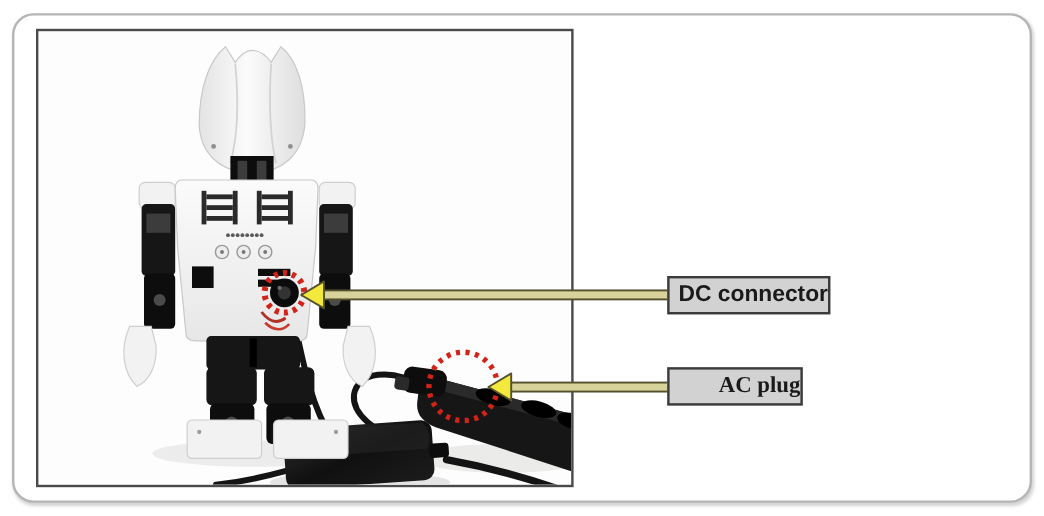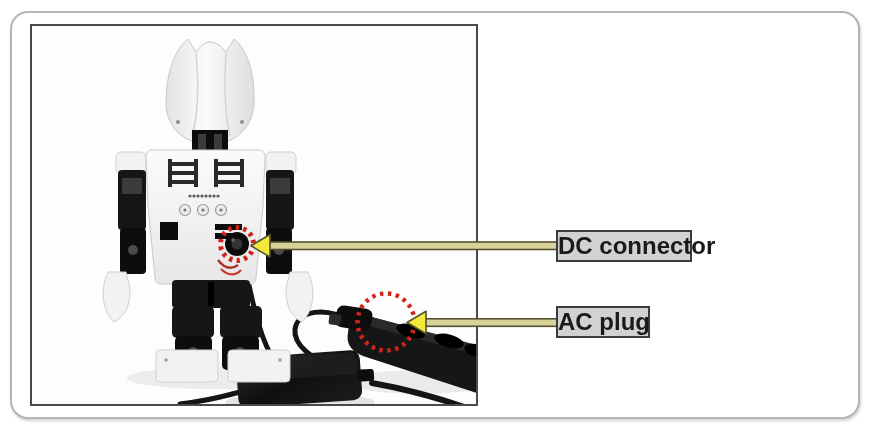--- a/index.html
+++ b/index.html
@@ -27,25 +27,25 @@
     pointer-events:none;
   }
   .shaft{fill:var(--arrow_shaft,#d8d39a);stroke:var(--arrow_outline,#55512f);stroke-width:1.6;}
   .ahead{fill:var(--arrow_head,#f3e93c);stroke:var(--arrow_outline,#55512f);stroke-width:1.6;stroke-linejoin:round;}
   .dotcircle{fill:none;stroke:var(--highlight_red,#d2231a);}
   
   .callout-label{
     position:absolute;box-sizing:border-box;height:32px;
     background:var(--label_bg,#d2d2d2);
     border:2px solid var(--label_border,#3b3b3b);
-    color:#1a1a1a;font-size:24px;font-weight:600;line-height:28px;
+    color:#1a1a1a;font-size:19px;font-weight:600;line-height:28px;
     text-align:right;white-space:nowrap;
   }
   .dc-label{left:556px;top:230px;width:136px;}
-  .ac-label{left:556px;top:306px;width:94px;}
+  .ac-label{left:556px;top:306px;width:113px;font-family:Liberation Serif, serif;}
   
   .k{fill:#161616;} .k2{fill:#0d0d0d;} .gf{fill:#3c3c3c;} .gl{fill:#2a2a2a;}
   .wsh{fill:#f2f2f2;stroke:#cfcfcf;stroke-width:1;}
   .cable{fill:none;stroke:#141414;stroke-linecap:round;}
   .seam{fill:none;stroke:#d3d3d3;stroke-width:1.5;}
   .screw{fill:#ededed;stroke:#9a9a9a;stroke-width:1.2;}
 </style>
 </head>
 <body>
 

